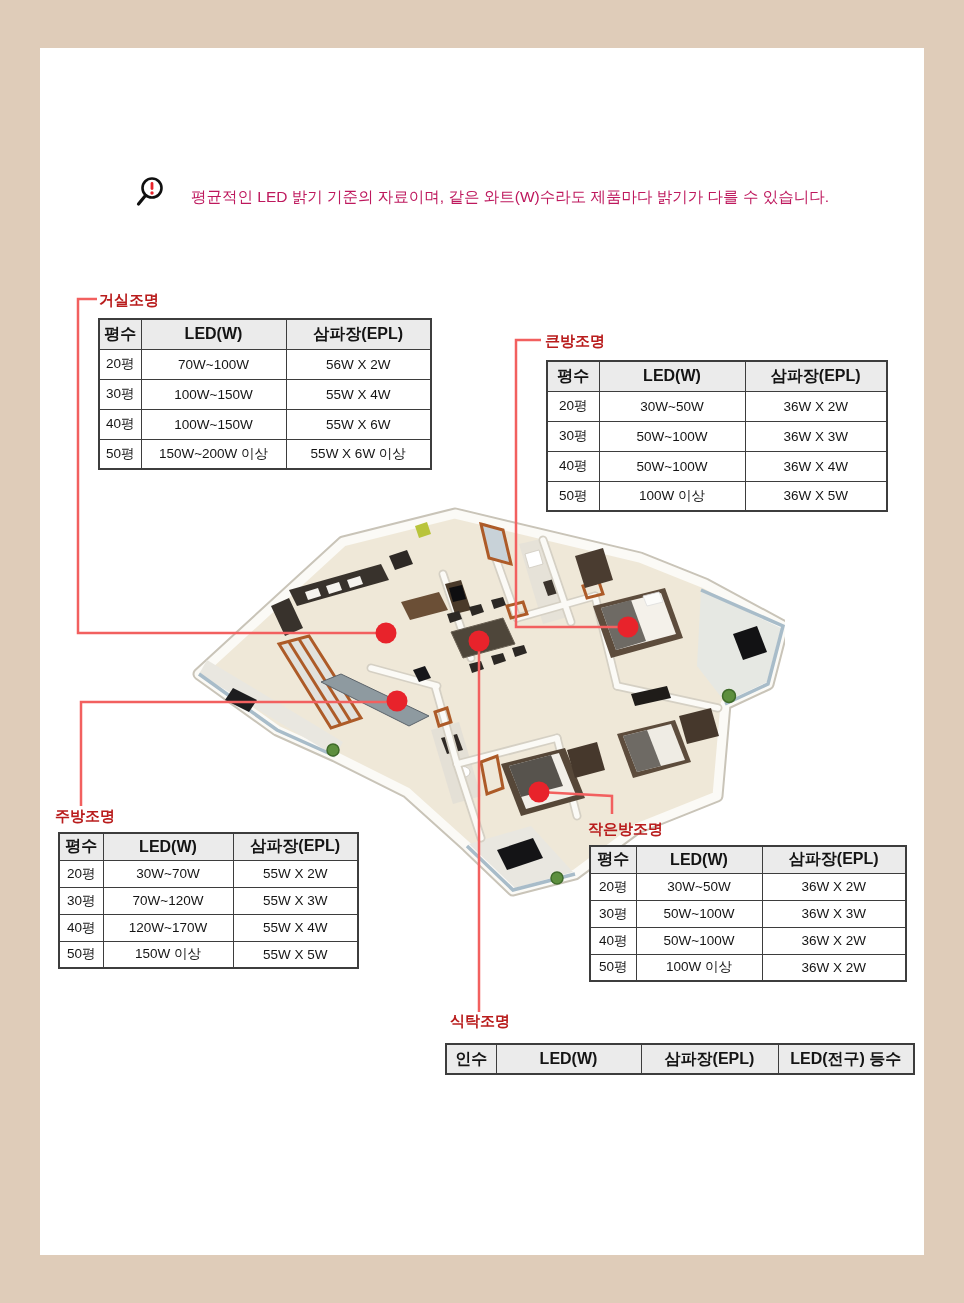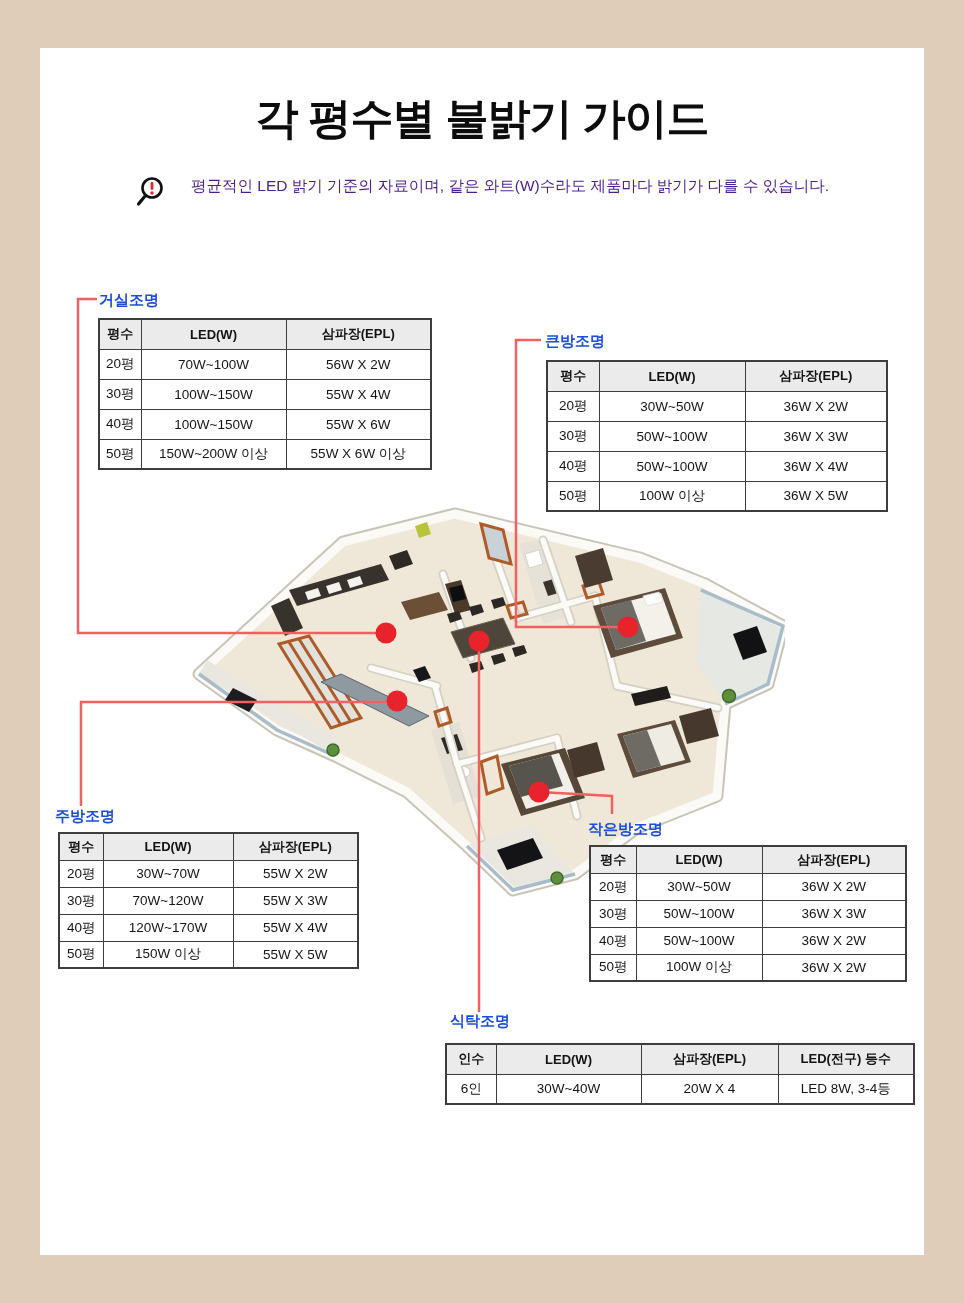--- a/index.html
+++ b/index.html
@@ -18,59 +18,58 @@
     background:#ffffff;
   }
   .page-title{
     position:absolute;left:0;right:0;top:90px;
     text-align:center;
     font-size:43px;font-weight:900;color:#0c0c0c;
     letter-spacing:-1px;
   }
   .notice{
     position:absolute;left:0;right:0;top:176px;
-    display:flex;justify-content:center;align-items:flex-start;gap:26px;
-    font-size:15.5px;color:#4c1d95;
+    display:flex;justify-content:center;align-items:flex-end;gap:26px;
+    font-size:15.5px;color:#be185d;
   }
   .sec-label{
     position:absolute;
-    font-size:15px;font-weight:bold;color:#1d4ed8;
+    font-size:15px;font-weight:bold;color:#b91c1c;
     z-index:6;white-space:nowrap;
   }
   table.tbl{
     position:absolute;
     border-collapse:collapse;table-layout:fixed;
     background:#ffffff;
     border:2px solid #3d3d3d;
     z-index:6;
   }
   table.tbl th,table.tbl td{
     border:1px solid #3d3d3d;
     text-align:center;vertical-align:middle;
     padding:0;color:#141414;
     overflow:hidden;white-space:nowrap;
   }
-  table.tbl th{background:#ebebeb;font-size:13px;font-weight:bold;}
+  table.tbl th{background:#ebebeb;font-size:16px;font-weight:bold;}
   table.tbl td{font-size:13.5px;}
   table.tbl tr{height:30px;}
   table.tbl.compact tr{height:27px;}
   #leader-overlay{
     position:absolute;left:0;top:0;z-index:4;pointer-events:none;
   }
   #floorplan{
     position:absolute;left:185px;top:498px;z-index:1;
   }
 </style>
 </head>
 <body>
 
 <div id="page">
   <div id="content"></div>
 
-  <div class="page-title">각 평수별 불밝기 가이드</div>
 
   <div class="notice">
     <span style="display:inline-flex;">
       <svg width="30" height="32" viewBox="0 0 30 32">
         <circle cx="17" cy="12" r="9.5" fill="none" stroke="#101010" stroke-width="2.6"></circle>
         <line x1="10.5" y1="19.5" x2="3.5" y2="28" stroke="#101010" stroke-width="3.2" stroke-linecap="round"></line>
         <rect x="15.6" y="6" width="2.8" height="8" rx="1.4" fill="#e8232b"></rect>
         <circle cx="17" cy="17" r="1.7" fill="#e8232b"></circle>
       </svg>
     </span>
@@ -236,26 +235,20 @@
       </colgroup>
       <thead>
         <tr>
           <th>인수</th>
           <th>LED(W)</th>
           <th>삼파장(EPL)</th>
           <th>LED(전구) 등수</th>
         </tr>
       </thead>
       <tbody>
-        <tr>
-          <td>6인</td>
-          <td>30W~40W</td>
-          <td>20W X 4</td>
-          <td>LED 8W, 3-4등</td>
-        </tr>
       </tbody>
     </table>
 
   <svg id="floorplan" width="600" height="408" viewBox="0 0 600 408">
 
     <path d="M270,16 L455,60 L520,86 L598,128 L583,186 L540,206 L532,298 L452,330 L390,376 L328,392 L282,348 L222,294 L150,258 L92,232 L14,176 L158,44 Z" fill="none" stroke="#c9c4b8" stroke-width="13" stroke-linejoin="round"></path>
 
     <path d="M270,16 L455,60 L520,86 L598,128 L583,186 L540,206 L532,298 L452,330 L390,376 L328,392 L282,348 L222,294 L150,258 L92,232 L14,176 L158,44 Z" fill="#efe8d8" stroke="#fbfaf6" stroke-width="9" stroke-linejoin="round"></path>
 
     <polygon points="516,92 596,130 582,184 540,204 512,168" fill="#e6e8e3"></polygon>

